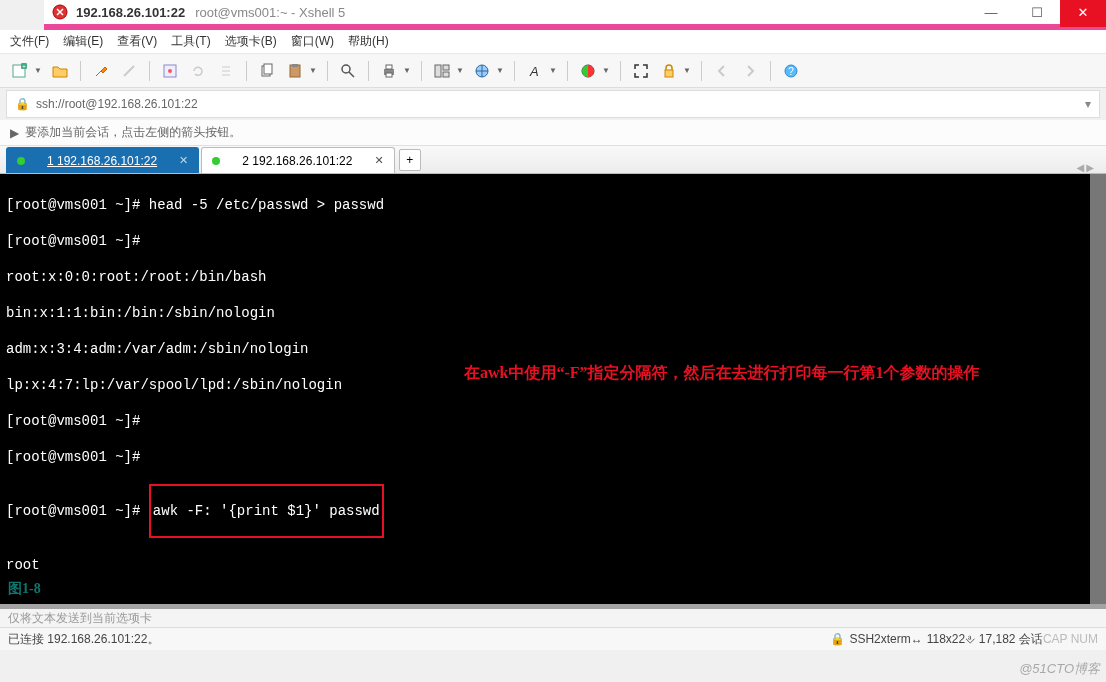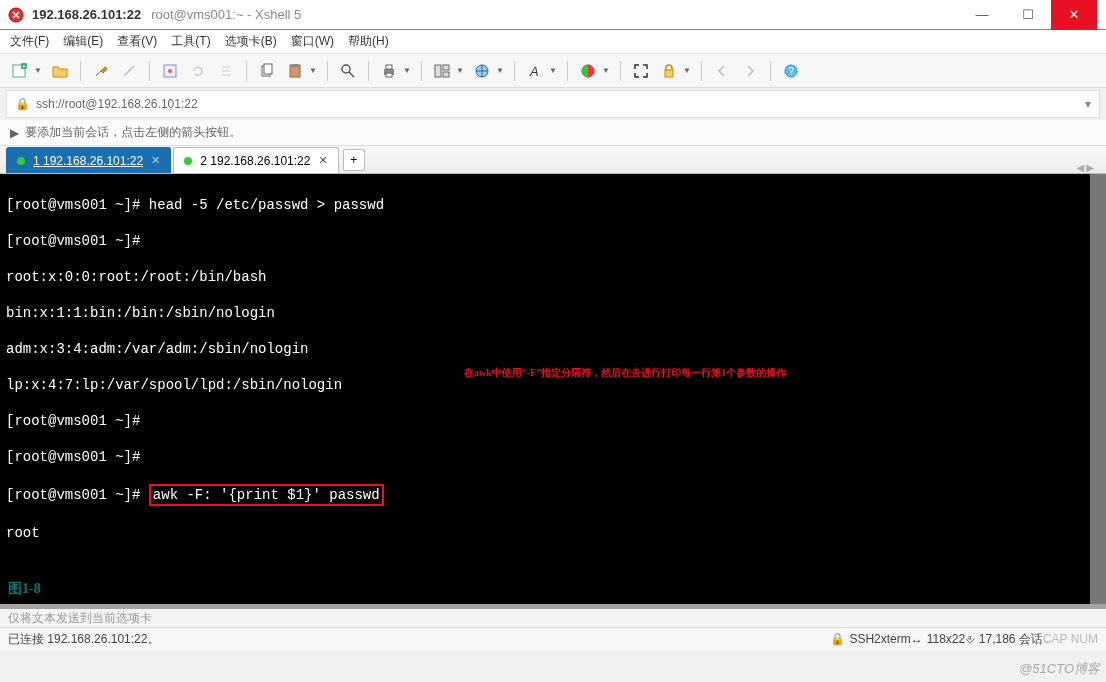--- a/index.html
+++ b/index.html
@@ -1,18 +1,18 @@
 <!DOCTYPE html>
 <html><head>
 <meta charset="utf-8">
 <style>
 * { margin: 0; padding: 0; box-sizing: border-box; }
 body { font-family: "Microsoft YaHei", Arial, sans-serif; font-size: 12px; background: #f0f0f0; width: 1106px; height: 682px; overflow: hidden; position: relative; }
 
-.titlebar { height: 30px; background: #fff; display: flex; align-items: center; padding: 0 9px 0 8px; border-bottom: 1px solid #ec4899; }
+.titlebar { height: 30px; background: #fff; display: flex; align-items: center; padding: 0 0 0 8px; border-bottom: 6px solid #ec4899; margin-left: 44px; }
 .titlebar .app-icon { width: 16px; height: 16px; margin-right: 8px; display: flex; align-items: center; justify-content: center; }
 .titlebar .title-active { font-weight: bold; color: #333; font-size: 13px; margin-right: 10px; }
 .titlebar .title-sub { color: #888; font-size: 13px; }
 .win-controls { margin-left: auto; display: flex; }
 .win-btn { width: 46px; height: 30px; display: flex; align-items: center; justify-content: center; font-size: 13px; color: #555; }
 .win-btn.close { background: #e81123; color: #fff; }
 
 .menubar { height: 24px; background: #fff; display: flex; align-items: center; padding: 0 10px; gap: 14px; border-bottom: 1px solid #e8e8e8; }
 .menubar span { color: #333; }
 
@@ -23,32 +23,32 @@
 .dropdown-caret { width: 8px; font-size: 8px; color: #666; margin-left: -2px; margin-right: 2px; }
 
 .addressbar { height: 28px; background: #fff; border: 1px solid #ddd; margin: 2px 6px; display: flex; align-items: center; padding: 0 8px; color: #666; }
 .addressbar .lock { margin-right: 6px; }
 .addr-caret { margin-left: auto; color: #888; }
 
 .infobar { height: 26px; background: #fcfcfc; display: flex; align-items: center; padding: 0 10px; color: #666; border-bottom: 1px solid #e0e0e0; }
 .infobar .arrow-icon { margin-right: 6px; }
 
 .tabbar { height: 28px; background: linear-gradient(#f9f9f9,#ececec); display: flex; align-items: flex-end; padding: 0 6px; border-bottom: 1px solid #bbb; position: relative; }
-.tab { height: 26px; display: flex; align-items: center; padding: 0 10px; border: 1px solid #bbb; border-bottom: none; background: #fff; border-radius: 3px 3px 0 0; margin-right: 2px; font-size: 12px; gap: 8px; }
+.tab { height: 26px; display: flex; align-items: center; padding: 0 10px; border: 1px solid #bbb; border-bottom: none; background: #fff; border-radius: 3px 3px 0 0; margin-right: 2px; font-size: 12px; gap: 22px; }
 .tab.active { background: #1a6fb0; color: #fff; border-color: #1a6fb0; }
 .tab.active .tab-label { text-decoration: underline; }
 .tab .dot { width: 8px; height: 8px; background: #3c3; border-radius: 50%; }
 .tab .tab-close { font-size: 11px; opacity: 0.7; }
 .tab-add { width: 22px; height: 22px; border: 1px solid #bbb; background: #fff; display: flex; align-items: center; justify-content: center; margin-left: 2px; border-radius: 2px; margin-bottom: 2px; }
 .tab-nav { margin-left: auto; display: flex; gap: 2px; color: #aaa; font-size: 10px; padding-right: 6px; }
 
 .terminal { background: #000; color: #fff; font-family: "Consolas","Courier New",monospace; font-size: 14px; line-height: 18px; padding: 4px 6px; height: 430px; overflow: hidden; position: relative; white-space: pre; }
 .terminal .line { white-space: pre; }
-.hl-box { border: 2px solid #e81123; display: inline-block; padding: 0 2px; text-align: right; }
-.annotation { color: #e81123; font-family: "Microsoft YaHei"; font-size: 10px; font-weight: bold; position: absolute; }
+.hl-box { border: 2px solid #e81123; display: inline-block; padding: 16px 2px; text-align: right; }
+.annotation { color: #e81123; font-family: "Microsoft YaHei"; font-size: 16px; font-weight: bold; position: absolute; }
 .fig-label { color: #0f766e; font-family: "Microsoft YaHei"; font-weight: bold; position: absolute; bottom: 6px; left: 8px; }
 .term-scroll { position: absolute; right: 0; top: 0; width: 16px; height: 100%; background: #2a2a2a; }
 .term-scroll .thumb { background: #777; width: 100%; height: 100%; }
 
 .sendbar { height: 24px; background: #f4f4f4; display: flex; align-items: center; padding: 0 8px; color: #999; border-top: 5px solid #a3a3a3; border-bottom: 1px solid #ddd; }
 
 .statusbar { height: 22px; background: #f7f7f7; display: flex; align-items: center; padding: 0 8px; color: #444; font-size: 12px; }
 .statusbar .spacer { flex: 1; }
 .statusbar .cell { display: flex; align-items: center; gap: 4px; }
 
@@ -274,17 +274,17 @@
   <span>仅将文本发送到当前选项卡</span>
 </div>
 
 <div class="statusbar">
   <span>已连接 192.168.26.101:22。</span>
   <span class="spacer"></span>
   <span class="cell">🔒 <span>SSH2</span></span>
   <span class="cell">xterm</span>
   <span class="cell">↔ <span>118x22</span></span>
   <span class="cell">⎀ <span>17,18</span></span>
-  <span class="cell">6 会话</span>
+  <span class="cell">2 会话</span>
   <span class="cell" style="color:#bbb">CAP   NUM</span>
 </div>
 
 <div class="watermark">@51CTO博客</div>
 
 </body></html>

